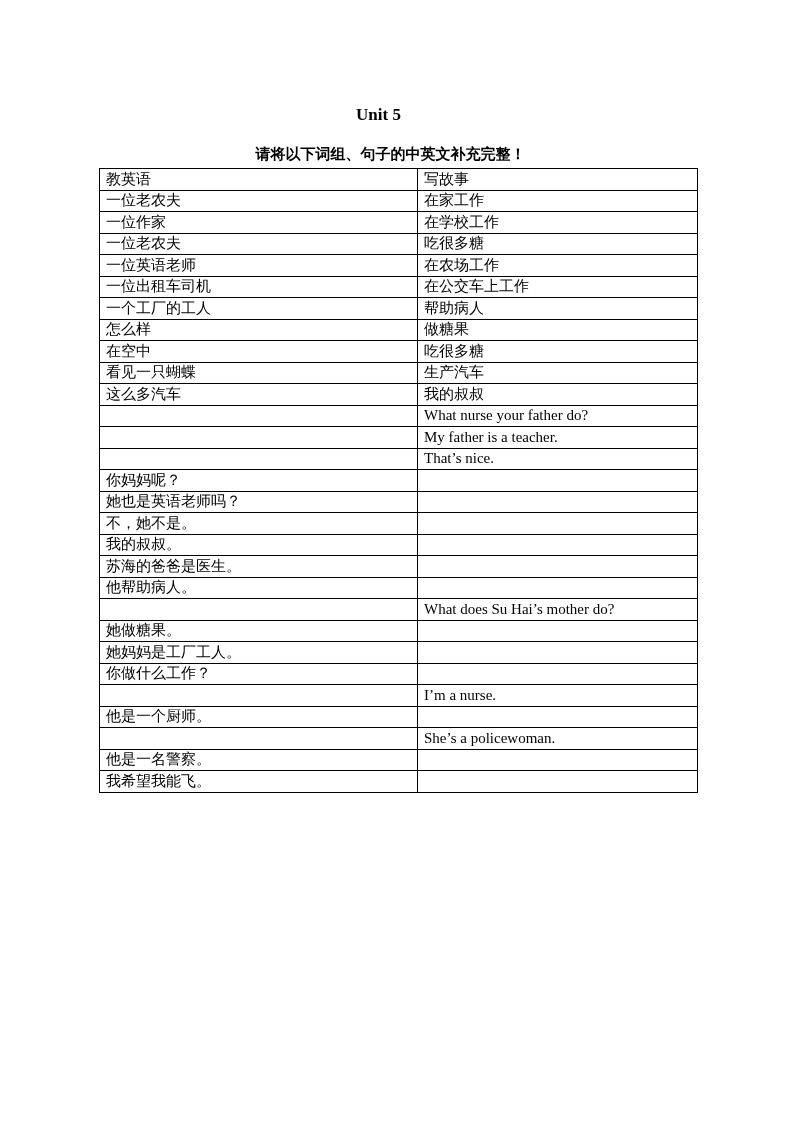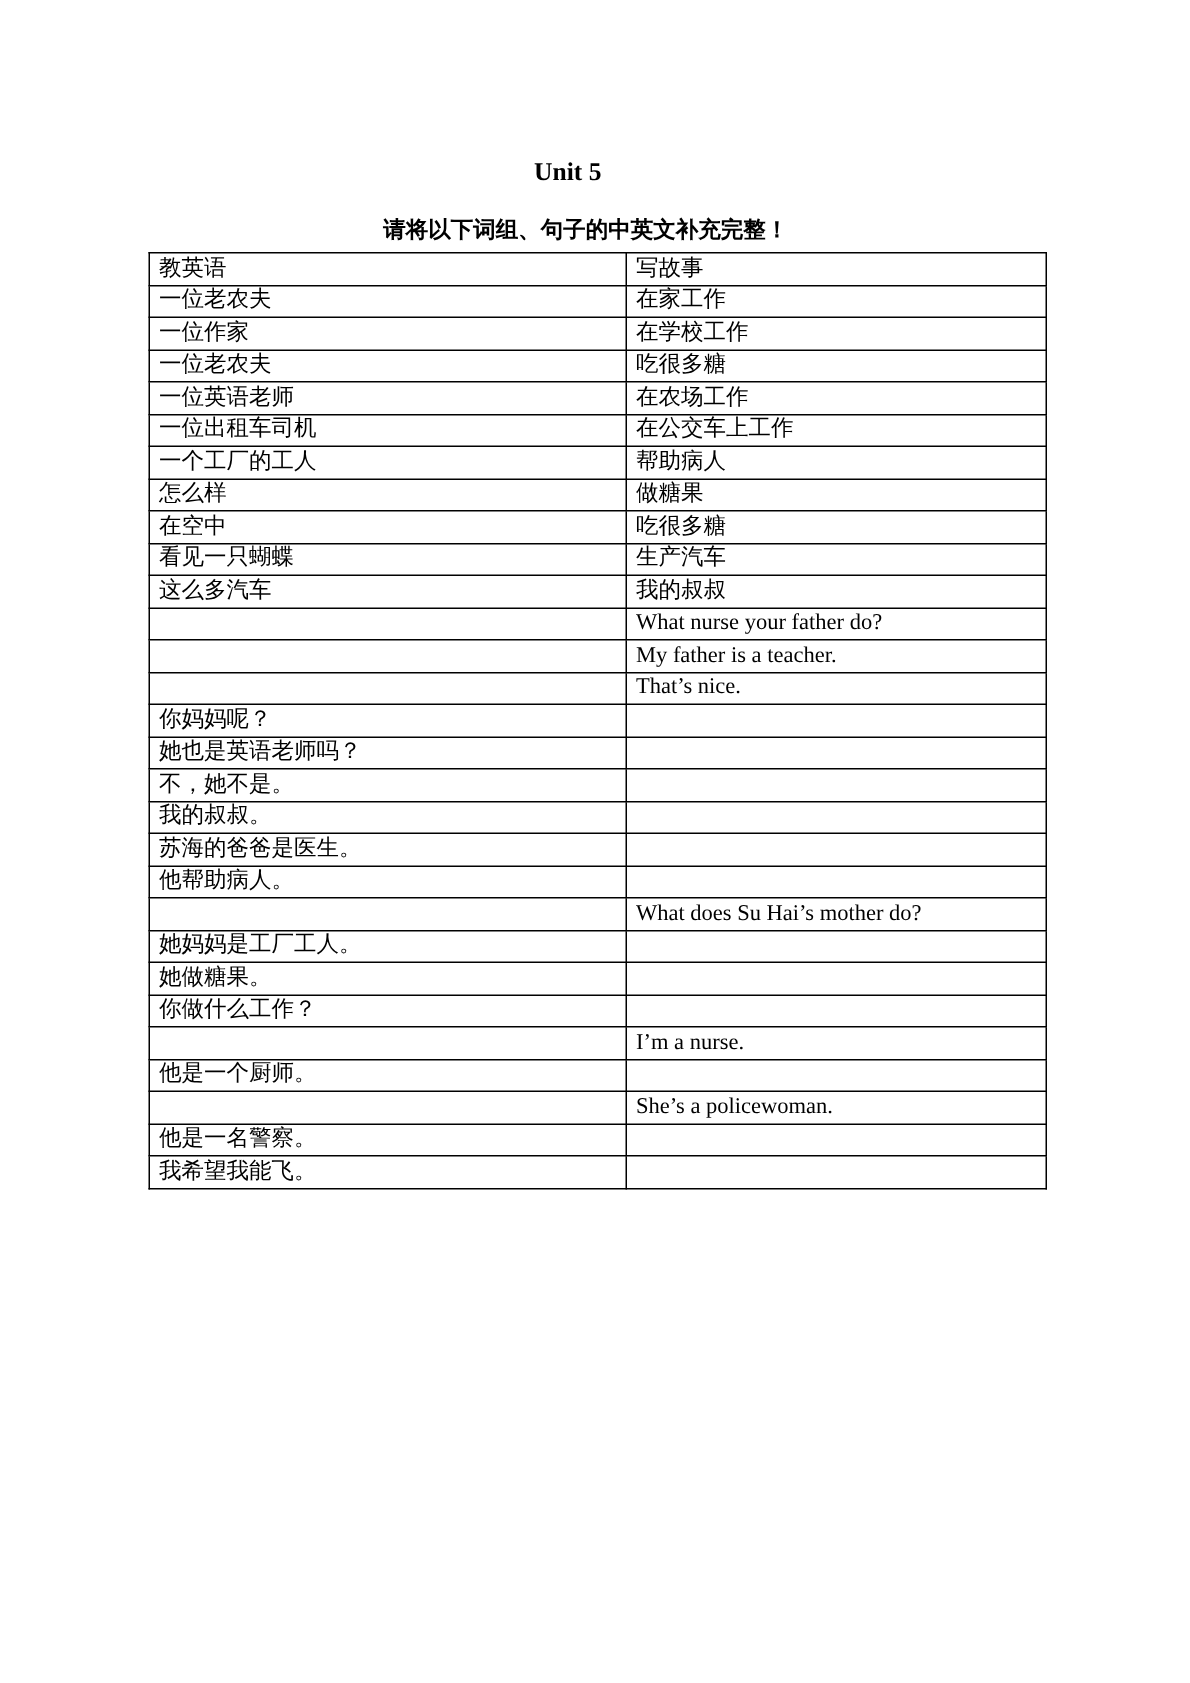--- a/index.html
+++ b/index.html
@@ -149,25 +149,25 @@
         </tr>
         <tr>
           <td>他帮助病人。</td>
           <td></td>
         </tr>
         <tr>
           <td></td>
           <td>What does Su Hai’s mother do?</td>
         </tr>
         <tr>
-          <td>她妈妈是工厂工人。</td>
+          <td>她做糖果。</td>
           <td></td>
         </tr>
         <tr>
-          <td>她做糖果。</td>
+          <td>她妈妈是工厂工人。</td>
           <td></td>
         </tr>
         <tr>
           <td>你做什么工作？</td>
           <td></td>
         </tr>
         <tr>
           <td></td>
           <td>I’m a nurse.</td>
         </tr>

